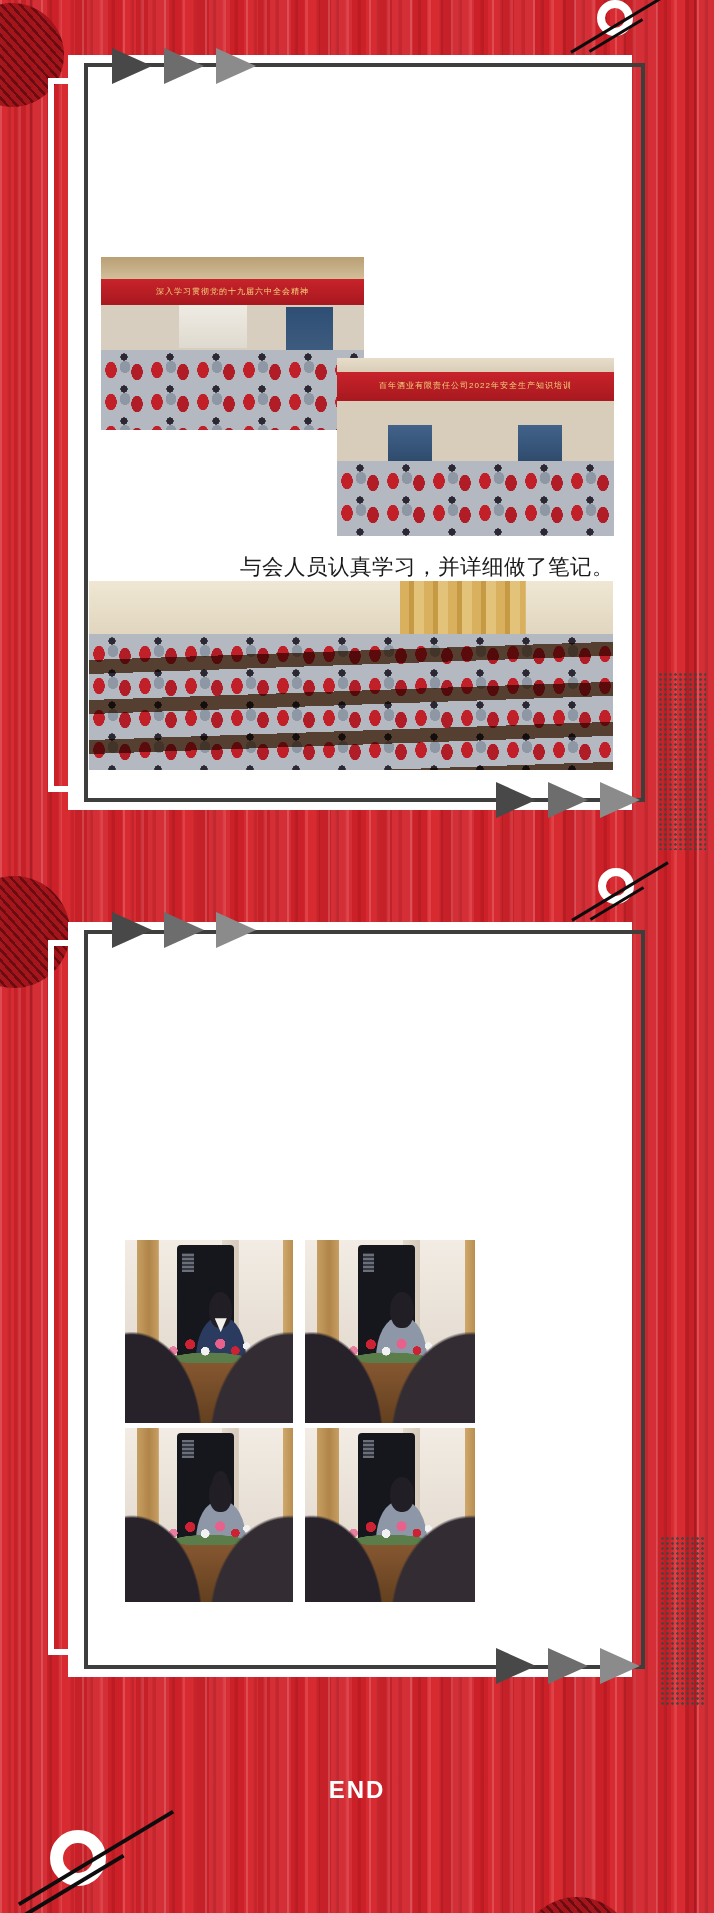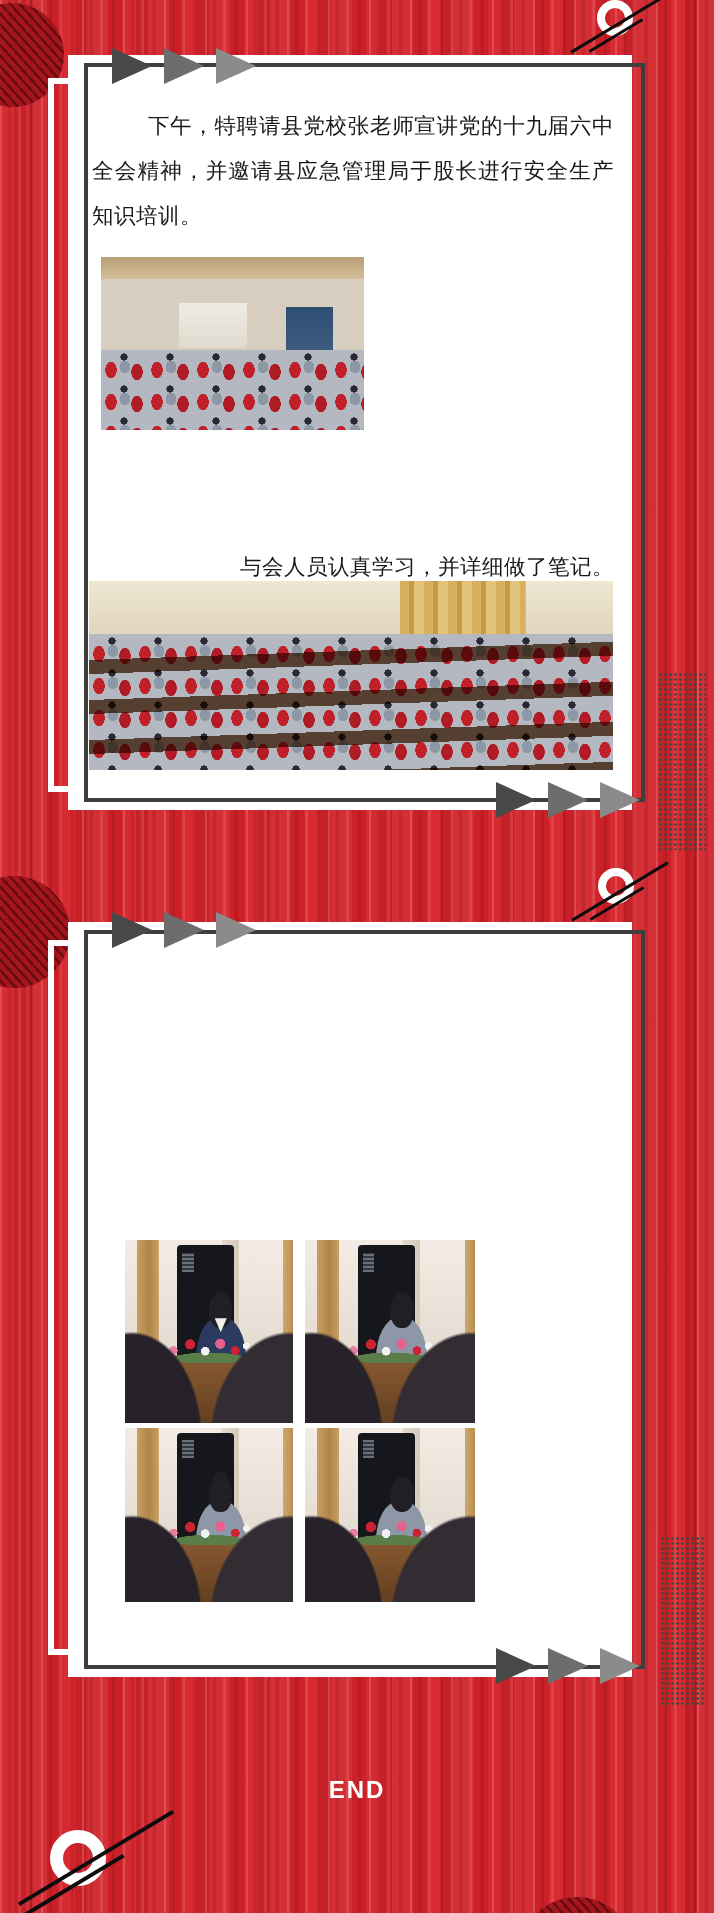--- a/index.html
+++ b/index.html
@@ -184,26 +184,34 @@
     <div class="slash" style="left:10px;top:48px;width:180px;height:4px;"></div>
     <div class="slash" style="left:18px;top:76px;width:118px;height:4px;"></div>
   </div>
 
   <div class="dots" style="left:658px;top:672px;width:48px;height:178px;"></div>
   <div class="dots" style="left:660px;top:1536px;width:46px;height:170px;"></div>
 
   <div class="ghost-frame" style="left:48px;top:78px;width:560px;height:714px;z-index:2;"></div>
 
   <div class="card" style="left:68px;top:55px;width:564px;height:755px;z-index:3;">
-    <div class="para p1" style="left:24px;top:49px;width:522px;">下午，特聘请县党校张老师宣讲党的十九届六中全会精神，并邀请县应急管理局于股长进行安全生产知识培训。</div>
 
     <div class="photo scene-a" style="left:33px;top:202px;width:263px;height:173px;">
+      <div class="ph-banner" style="top:13%;height:15%;">
+        <span>深入学习贯彻党的十九届六中全会精神</span>
+      </div>
       <div class="crowd" style="height:46%;"></div>
     </div>
 
+    <div class="photo scene-b" style="left:269px;top:303px;width:277px;height:178px;">
+      <div class="ph-banner" style="top:8%;height:16%;">
+        <span>百年酒业有限责任公司2022年安全生产知识培训</span>
+      </div>
+      <div class="crowd" style="height:42%;"></div>
+    </div>
 
     <div class="caption" style="left:24px;top:497px;width:522px;text-align:right;">与会人员认真学习，并详细做了笔记。</div>
 
     <div class="photo scene-c" style="left:21px;top:526px;width:524px;height:189px;">
       <div class="crowd desks" style="height:72%;"></div>
     </div>
   </div>
 
   <div class="card-border" style="left:84px;top:63px;width:561px;height:739px;"></div>
 

